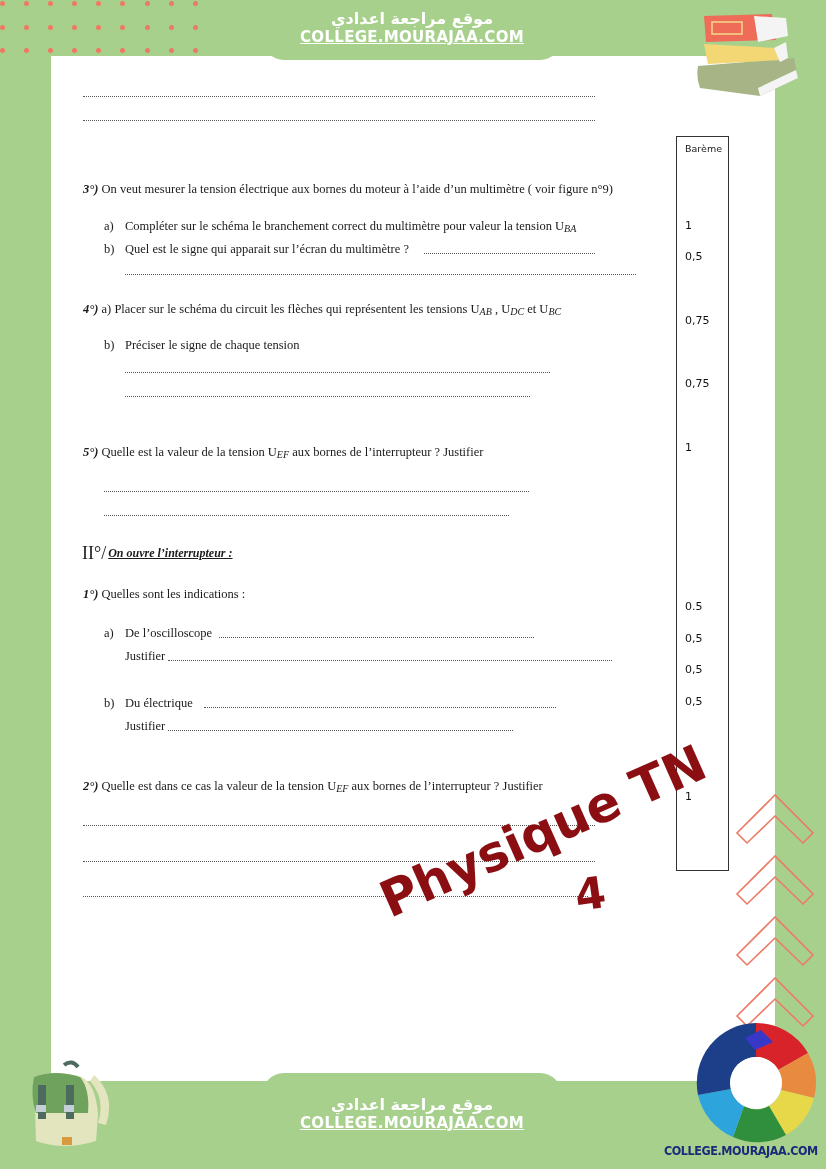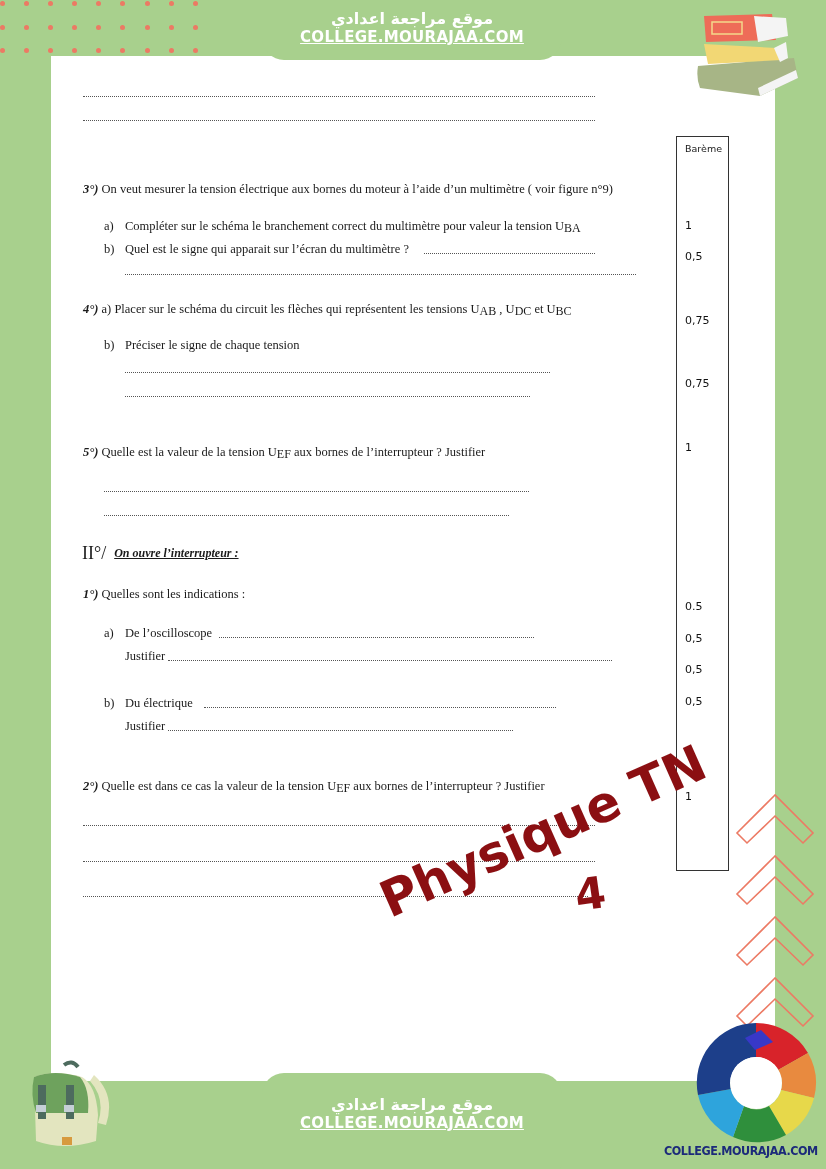--- a/index.html
+++ b/index.html
@@ -10,26 +10,26 @@
   .tab { position:absolute; background:#a8d08d; border-radius:22px; text-align:center; color:#ffffff; font-family:"DejaVu Sans", sans-serif; font-weight:bold; }
   .tab-top { left:262px; top:-20px; width:300px; height:80px; }
   .tab-bottom { left:262px; top:1073px; width:300px; height:110px; }
   .tab .ar { display:block; font-size:16px; }
   .tab .en { display:block; font-size:15px; text-decoration:underline; letter-spacing:0.3px; }
   .tab-top .ar { margin-top:29px; }
   .tab-bottom .ar { margin-top:22px; }
   .line { position:absolute; font-size:12.5px; white-space:nowrap; line-height:16px; }
   .dotted { position:absolute; height:0; border-bottom:1.4px dotted #555; }
   .qnum { font-weight:bold; font-style:italic; }
-  sub { font-size:12px; vertical-align:-2px; }
+  sub { font-size:10px; vertical-align:-2px;font-style:italic; }
   .bareme { position:absolute; left:676px; top:136px; width:51px; height:733px; border:1px solid #333; background:#fff; }
   .bval { position:absolute; left:685px; font-family:"DejaVu Sans", sans-serif; font-size:11px; color:#111; }
   .bhead { position:absolute; left:685px; top:143px; font-family:"DejaVu Sans", sans-serif; font-size:9.5px; }
   .section-title { position:absolute; left:82px; top:543px; font-size:18px; white-space:nowrap; }
-  .section-title .sub { font-size:12px; font-weight:bold; font-style:italic; text-decoration:underline; margin-left:8px; vertical-align:2px; }
+  .section-title .sub { font-size:12px; font-weight:bold; font-style:italic; text-decoration:underline; margin-left:2px; vertical-align:2px; }
   .watermark { position:absolute; left:360px; top:810px; color:#8b0f12; font-family:"DejaVu Sans", sans-serif; font-weight:bold; font-size:50px; transform:rotate(-24deg); transform-origin:left top; white-space:nowrap; line-height:54px; }
   .wm-num { position:absolute; left:575px; top:868px; color:#8b0f12; font-family:"DejaVu Sans", sans-serif; font-weight:bold; font-size:44px; transform:rotate(-8deg); }
   .books { position:absolute; left:690px; top:8px; width:120px; height:92px; }
   .backpack { position:absolute; left:14px; top:1055px; width:100px; height:95px; }
   .chevrons { position:absolute; left:733px; top:790px; width:90px; height:245px; }
   .logo { position:absolute; left:693px; top:1020px; width:126px; height:126px; }
   .logo-text { position:absolute; left:664px; top:1143px; font-family:"DejaVu Sans", sans-serif; font-weight:bold; font-size:13px; color:#1c2a7a; letter-spacing:-0.5px; transform:scaleX(0.86); transform-origin:left; }
 </style>
 </head>
 <body>

